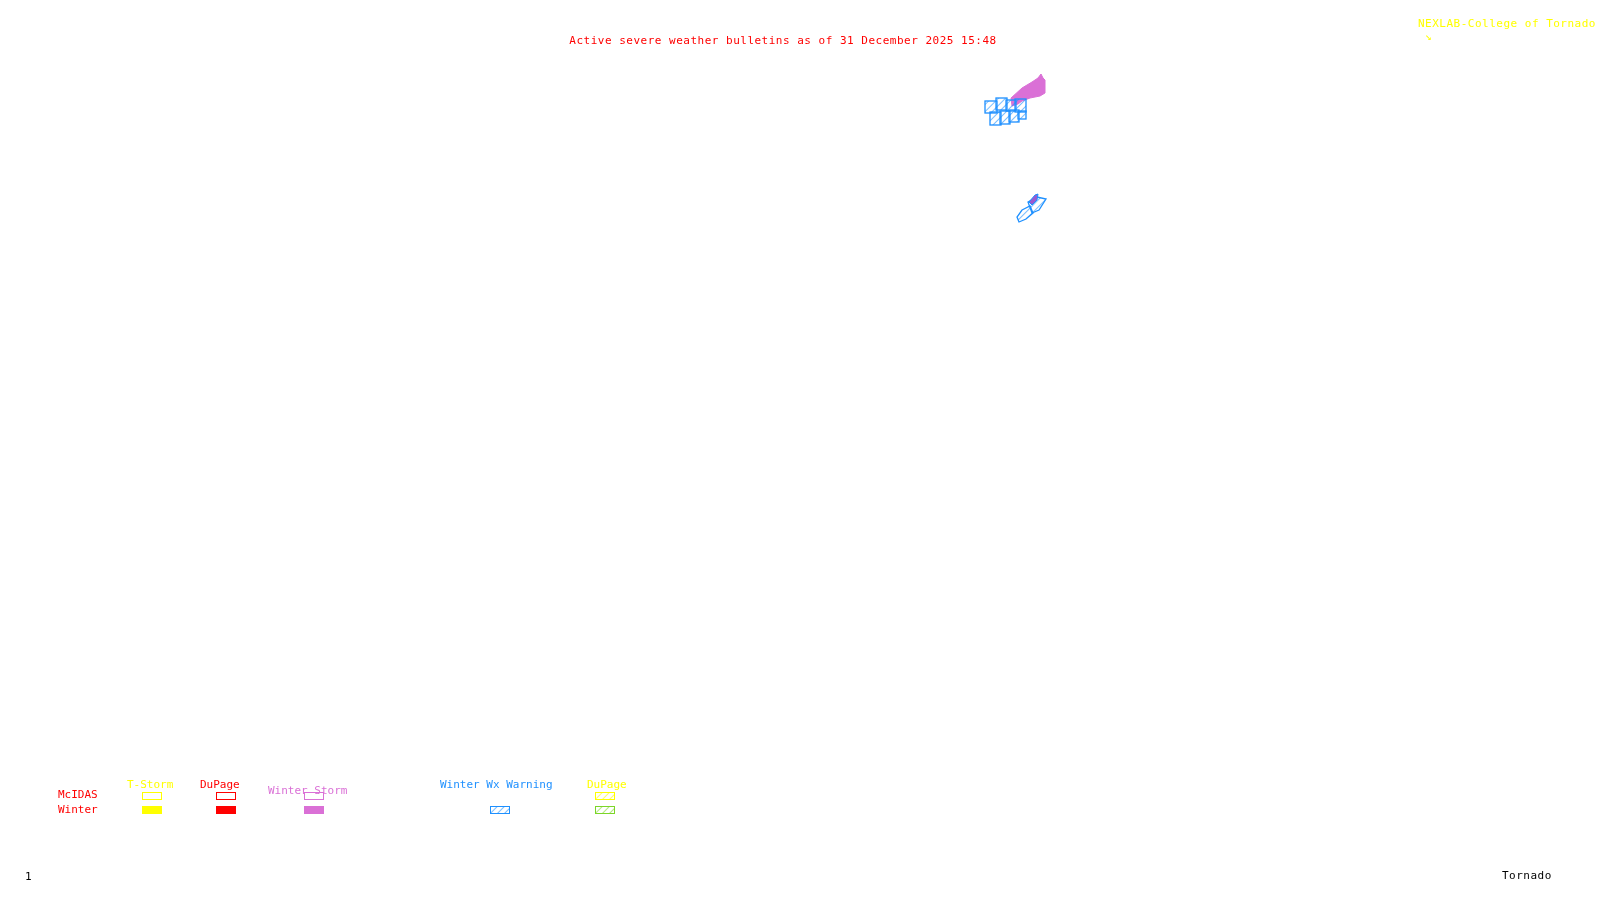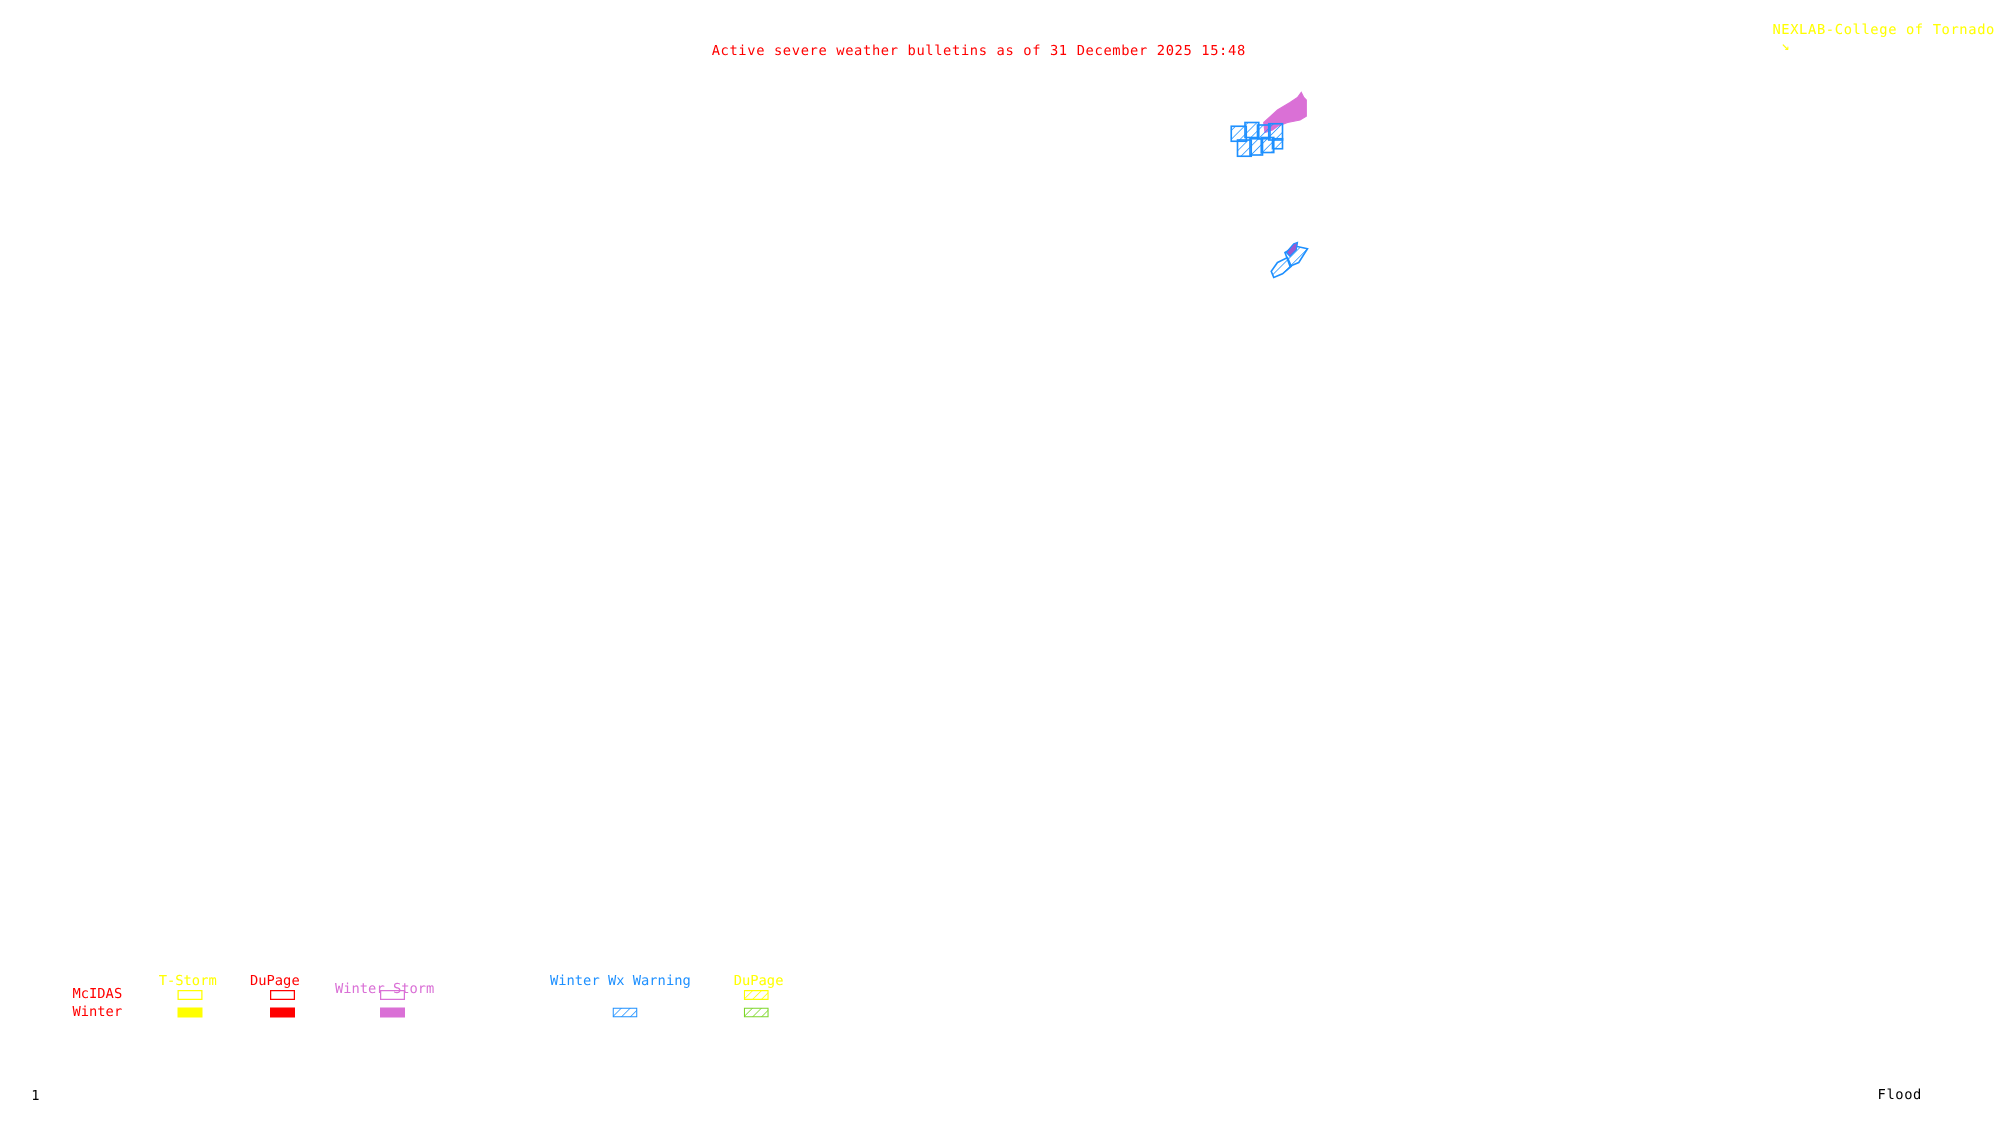--- a/index.html
+++ b/index.html
@@ -80,13 +80,13 @@
   <div class="legend-label" style="left:587px; top:778px; color:#ffff00;">DuPage</div>
   <svg class="swatch" style="left:595px; top:792px;" width="20" height="8">
     <rect x="0.5" y="0.5" width="19" height="7" fill="url(#hatch-yellow)" stroke="#ffff00"></rect>
   </svg>
   <svg class="swatch" style="left:595px; top:806px;" width="20" height="8">
     <rect x="0.5" y="0.5" width="19" height="7" fill="url(#hatch-green)" stroke="#7cd628"></rect>
   </svg>
 </div>
 
 <div id="frame-num" class="txt">1</div>
-<div id="software" class="txt">Flood</div>
+<div id="software" class="txt">Tornado</div>
 
 </body></html>

